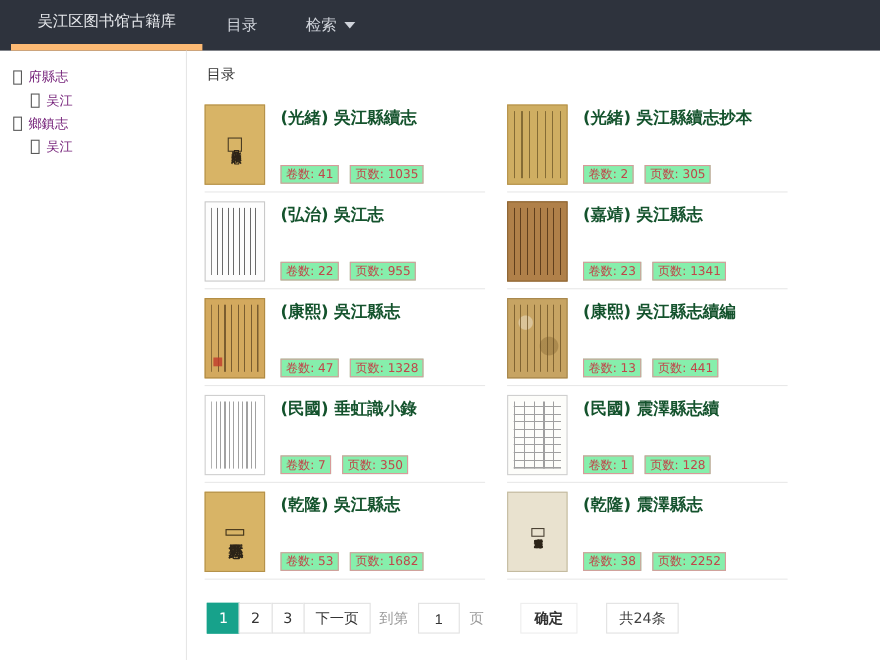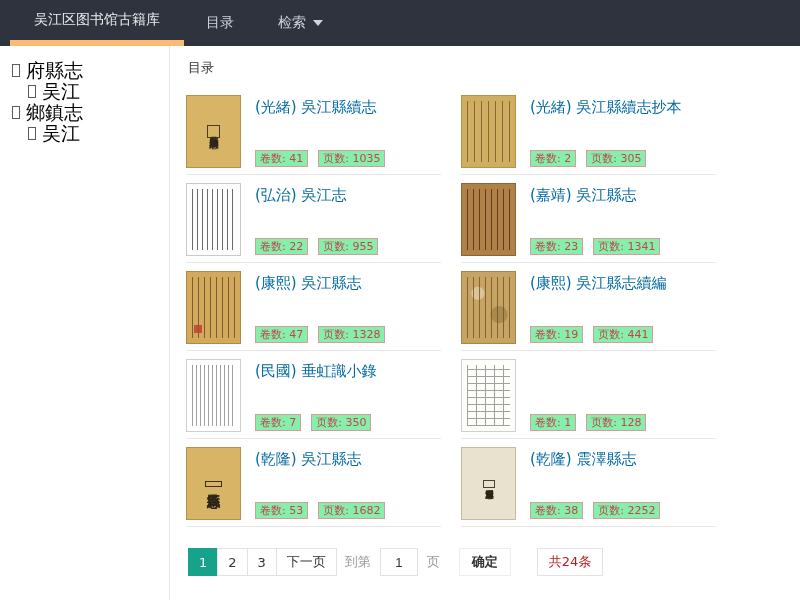--- a/index.html
+++ b/index.html
@@ -9,31 +9,31 @@
   
   .navbar { height:46px; background:#2e333d; display:flex; align-items:stretch; padding-left:10px; }
   .nav-item { display:flex; align-items:center; padding:0 22px; font-size:14px; color:#cfd3da; cursor:pointer; }
   .nav-item.brand { color:#e8eaee; border-bottom:6px solid #fdba74; padding:0 24px; }
   .caret { width:0; height:0; border-left:5px solid transparent; border-right:5px solid transparent;
     border-top:6px solid #cfd3da; margin-left:7px; }
 
   
   .wrap { display:flex; height:554px; }
   .sidebar { width:170px; border-right:1px solid #e6e6e6; padding:14px 0 0 12px; flex:none; }
-  .tree-item { font-size:19px; color:#000000; line-height:20px; margin-bottom:1px; cursor:pointer; display:flex; align-items:center; }
+  .tree-item { font-size:12px; color:#701a75; line-height:20px; margin-bottom:1px; cursor:pointer; display:flex; align-items:center; }
   .tree-item.lv2 { padding-left:16px; }
   .tofu { display:inline-block; width:8px; height:13px; border:1px solid #5a5a5a; margin-right:6px; flex:none; }
 
   .main { flex:1; padding:13px 0 0 16px; }
   .heading { font-size:13px; color:#333; margin:0 0 10px 2px; }
 
   .grid { display:grid; grid-template-columns:255px 255px; column-gap:20px; width:530px; }
   .card { height:88px; padding:8px 0 0; border-bottom:1px solid #e8e8e8; display:flex; gap:14px; cursor:pointer; }
   .card-body { display:flex; flex-direction:column; flex:1; min-width:0; }
-  .title { font-size:15px; font-weight:normal; color:#0369a1; margin-top:3px; white-space:nowrap; }
+  .title { font-size:15px; font-weight:bold; color:#14532d; margin-top:3px; white-space:nowrap; }
   .badges { margin-top:auto; display:flex; gap:10px; padding-bottom:7px; }
   .badge { font-size:11px; color:#c0464a; border:1px solid #d89a9a; background:#86efac; padding:0 4px; line-height:15px; white-space:nowrap; }
 
   
   .cover { width:55px; height:73px; flex:none; position:relative; display:flex;
     align-items:center; justify-content:center; overflow:hidden; }
   .ctext { writing-mode:vertical-rl; text-orientation:upright; font-weight:bold; line-height:1; color:#2c2418; }
   .tex { position:absolute; inset:5px; opacity:.75; }
   .cover-1 { background:#d8b466; border:1px solid #b5924a; }
   .cover-1 .ctext { font-size:9px; border:1px solid #4a3c22; padding:3px 1px; letter-spacing:1px; }
@@ -62,23 +62,23 @@
   .cover-10 .ctext { font-size:8px; border:1px solid #4a4234; padding:3px 1px; }
 
   
   .pagination { display:flex; align-items:center; margin:14px 0 0 2px; font-size:13px; }
   .pg-btn { min-width:30px; height:28px; display:flex; align-items:center; justify-content:center;
     border:1px solid #e2e2e2; background:#fff; color:#333; margin-right:-1px; cursor:pointer; padding:0 10px; }
   .pg-btn.active { background:#17a28b; border-color:#17a28b; color:#fff; cursor:default; }
   .pg-label { color:#9a9a9a; margin:12px 9px; }
   .pg-input { width:38px; height:28px; border:1px solid #e2e2e2; text-align:center; font-size:13px; color:#333; outline:none; }
   .pg-confirm { height:28px; border:1px solid #ededed; background:#fff; color:#333; font-weight:bold;
-    padding:0 12px; margin-left:10px; cursor:pointer; font-size:13px; }
+    padding:0 12px; margin-left:24px; cursor:pointer; font-size:13px; }
   .pg-total { height:28px; display:flex; align-items:center; border:1px solid #e2e2e2;
-    color:#b91c1c; padding:0 11px; margin-left:26px; }
+    color:#404040; padding:0 11px; margin-left:26px; }
 </style>
 </head>
 <body>
 
 <div class="navbar">
   <div class="nav-item brand">
     <span>吴江区图书馆古籍库</span>
   </div>
   <div class="nav-item">
     <span>目录</span>
@@ -179,21 +179,21 @@
         </div>
       </div>
 
       <div class="card">
         <div class="cover cover-6">
             <div class="tex"></div>
           </div>
         <div class="card-body">
           <div class="title">(康熙) 吳江縣志續編</div>
           <div class="badges">
-            <span class="badge">卷数: 19</span>
+            <span class="badge">卷数: 13</span>
             <span class="badge">页数: 441</span>
           </div>
         </div>
       </div>
 
       <div class="card">
         <div class="cover cover-7">
             <div class="tex"></div>
           </div>
         <div class="card-body">
@@ -203,20 +203,21 @@
             <span class="badge">页数: 350</span>
           </div>
         </div>
       </div>
 
       <div class="card">
         <div class="cover cover-8">
             <div class="tex"></div>
           </div>
         <div class="card-body">
+          <div class="title">(民國) 震澤縣志續</div>
           <div class="badges">
             <span class="badge">卷数: 1</span>
             <span class="badge">页数: 128</span>
           </div>
         </div>
       </div>
 
       <div class="card">
         <div class="cover cover-9">
           <span class="ctext">吳江縣志</span>

